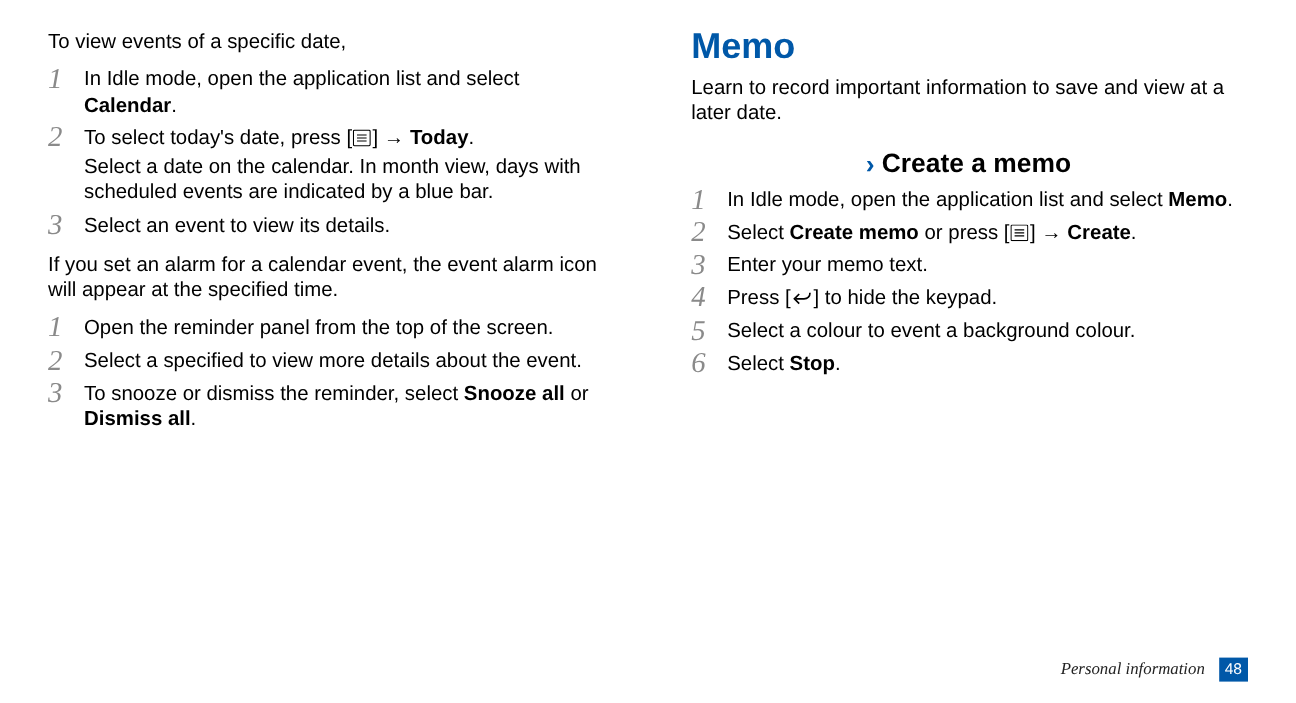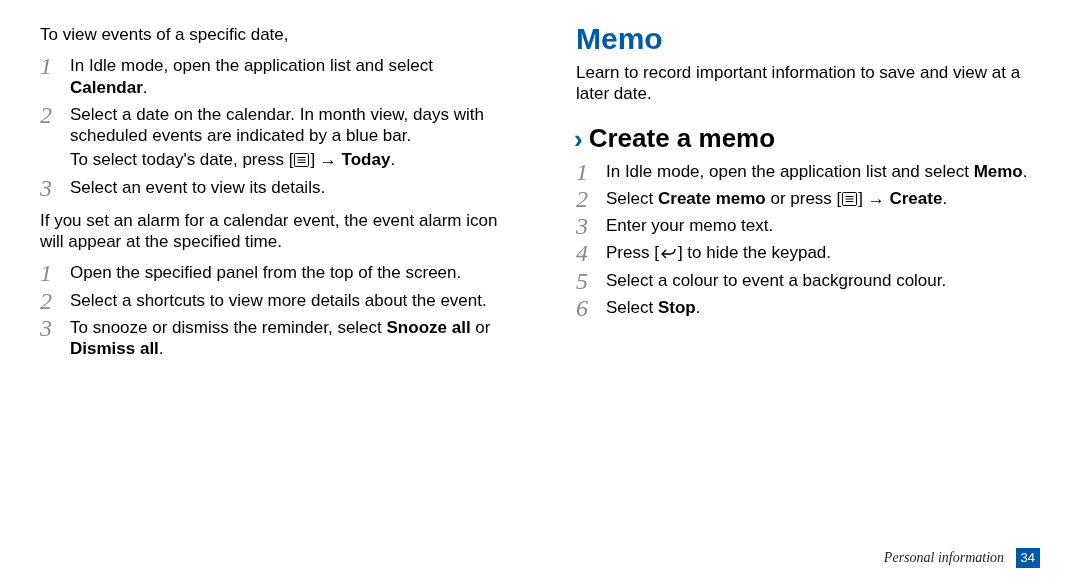--- a/index.html
+++ b/index.html
@@ -54,24 +54,25 @@
     font-size: 24px;
     color: #8a8a8a;
     text-align: left;
     font-weight: 400;
   }
   ol.steps > li .body p {
     margin: 0 0 3px 0;
   }
 
   .subheading {
-    font-size: 26px;
+    font-size: 22px;
     font-weight: 700;
     margin: 18px 0 2px -2px;
     color: #000;
+    text-align: center;
   }
   .subheading .chev {
     display: inline-block;
     color: #0058a8;
     font-weight: 900;
     margin-right: 6px;
     transform: translateY(1px);
   }
 
   h1.section-title {
@@ -127,50 +128,50 @@
     <ol class="steps">
       <li>
         <span class="num">1</span>
         <div class="body">
           <p>In Idle mode, open the application list and select <b>Calendar</b>.</p>
         </div>
       </li>
       <li>
         <span class="num">2</span>
         <div class="body">
-          <p>Select a date on the calendar. In month view, days with scheduled events are indicated by a blue bar.</p>
           <p>To select today's date, press [<span class="icon-inline menu-icon"><svg width="15" height="14" viewBox="0 0 15 14">
                   <rect x="0.5" y="0.5" width="14" height="13" rx="1" fill="none" stroke="#000"></rect>
                   <line x1="3.5" y1="4.5" x2="11.5" y2="4.5" stroke="#000"></line>
                   <line x1="3.5" y1="7" x2="11.5" y2="7" stroke="#000"></line>
                   <line x1="3.5" y1="9.5" x2="11.5" y2="9.5" stroke="#000"></line>
                 </svg></span>] → <b>Today</b>.</p>
+          <p>Select a date on the calendar. In month view, days with scheduled events are indicated by a blue bar.</p>
         </div>
       </li>
       <li>
         <span class="num">3</span>
         <div class="body">
           <p>Select an event to view its details.</p>
         </div>
       </li>
     </ol>
 
     <p class="subdesc">If you set an alarm for a calendar event, the event alarm icon will appear at the specified time.</p>
 
     <ol class="steps">
       <li>
         <span class="num">1</span>
         <div class="body">
-          <p>Open the specified panel from the top of the screen.</p>
+          <p>Open the reminder panel from the top of the screen.</p>
         </div>
       </li>
       <li>
         <span class="num">2</span>
         <div class="body">
-          <p>Select a shortcuts to view more details about the event.</p>
+          <p>Select a specified to view more details about the event.</p>
         </div>
       </li>
       <li>
         <span class="num">3</span>
         <div class="body">
           <p>To snooze or dismiss the reminder, select <b>Snooze all</b> or <b>Dismiss all</b>.</p>
         </div>
       </li>
     </ol>
 
@@ -229,16 +230,16 @@
         <div class="body">
           <p>Select <b>Stop</b>.</p>
         </div>
       </li>
     </ol>
 
   </div>
 
   <div class="footer-right">
     <span>Personal information</span>
-    <span class="pagenum">34</span>
+    <span class="pagenum">48</span>
   </div>
 
 </div>
 
 </body></html>

